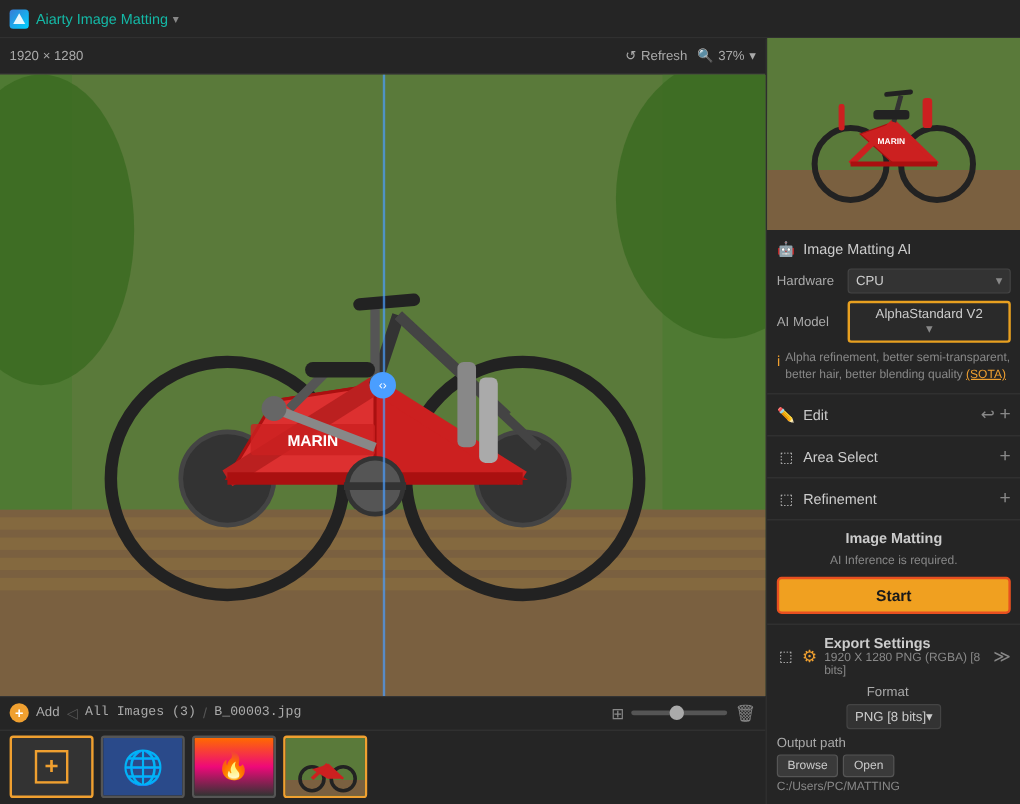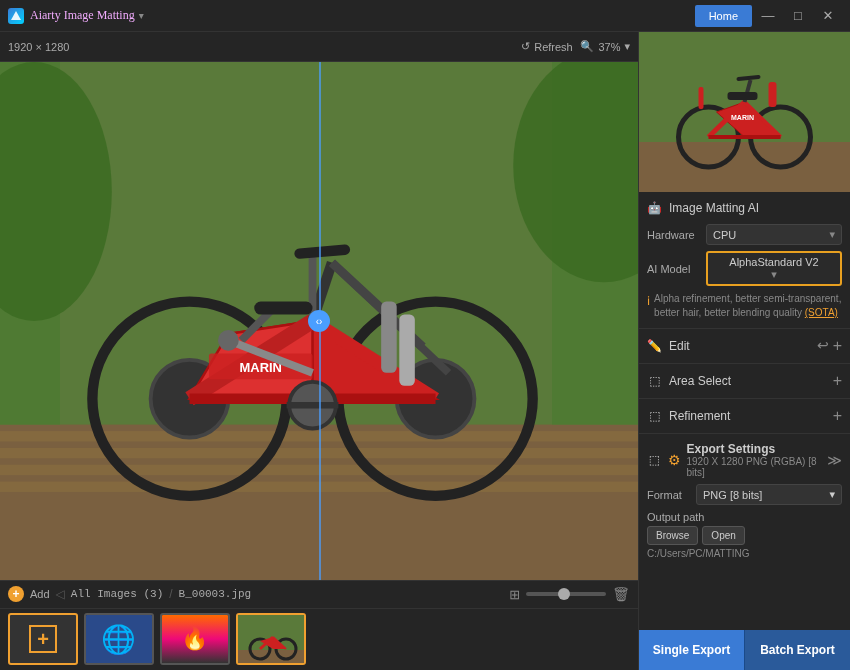--- a/index.html
+++ b/index.html
@@ -26,21 +26,21 @@
       border-bottom: 1px solid #333;
     }
     #title-bar .app-icon {
       width: 16px; height: 16px;
       background: linear-gradient(135deg, #3a7bd5, #00d2ff);
       border-radius: 3px;
       margin-right: 6px;
       display: flex; align-items: center; justify-content: center;
       font-size: 9px; color: white; font-weight: bold;
     }
-    #title-bar .app-title { color: #f0abfc; font-size: 12px; margin-right: 4px; font-family: Liberation Serif, serif; }
+    #title-bar .app-title { color: #14b8a6; font-size: 12px; margin-right: 4px; }
     #title-bar .dropdown-arrow { color: #888; font-size: 10px; }
     #title-bar .win-controls { margin-left: auto; display: flex; gap: 2px; }
     #title-bar .win-controls .home-btn {
       background: #3a7bd5; color: white; border: none;
       padding: 3px 14px; font-size: 11px; cursor: pointer; border-radius: 2px;
     }
     #title-bar .win-controls .ctrl-btn {
       background: none; border: none; color: #aaa;
       width: 28px; height: 22px; display: flex; align-items: center; justify-content: center;
       cursor: pointer; font-size: 13px;
@@ -388,20 +388,21 @@
     .export-gear { color: #f0a030; font-size: 14px; }
     .export-title { color: #ccc; font-size: 12px; font-weight: bold; }
     .export-info { color: #888; font-size: 10px; }
     .expand-icon { color: #888; font-size: 14px; cursor: pointer; }
 
     .export-field-row {
       display: flex;
       align-items: center;
       margin-bottom: 6px;
       gap: 4px;
+      flex-direction: column;
     }
     .export-label { color: #aaa; font-size: 11px; min-width: 45px; }
     .export-select {
       flex: 1;
       background: #333;
       border: 1px solid #444;
       color: #ccc;
       padding: 3px 6px;
       border-radius: 3px;
       font-size: 11px;
@@ -483,26 +484,20 @@
 <body>
 
 <div id="title-bar">
   <div class="app-icon">
     <svg width="12" height="12" viewBox="0 0 12 12">
       <polygon points="6,1 11,10 1,10" fill="white" opacity="0.9"></polygon>
     </svg>
   </div>
   <span class="app-title">Aiarty Image Matting</span>
   <span class="dropdown-arrow">▾</span>
-  <div class="win-controls">
-    <button class="home-btn">Home</button>
-    <button class="ctrl-btn">—</button>
-    <button class="ctrl-btn">□</button>
-    <button class="ctrl-btn close">✕</button>
-  </div>
 </div>
 
 <div id="main-content">
 
   <div id="canvas-area">
 
     <div id="canvas-toolbar">
       <span class="img-size">1920 × 1280</span>
       <div class="right-controls">
         <div class="refresh-btn">
@@ -698,20 +693,25 @@
     </div>
 
     <div class="collapsible-section">
       <div class="collapsible-header">
         <span class="section-icon">⬚</span>
         <span class="collapsible-title">Refinement</span>
         <span class="plus-icon">+</span>
       </div>
     </div>
 
+    <div id="matting-section">
+      <div class="matting-title">Image Matting</div>
+      <div class="inference-notice">AI Inference is required.</div>
+      <button class="start-btn">Start</button>
+    </div>
 
     <div id="export-section">
       <div class="export-header">
         <div class="export-title-row">
           <span class="section-icon">⬚</span>
           <span class="export-gear">⚙</span>
           <div>
             <div class="export-title">Export Settings</div>
             <div class="export-info">1920 X 1280  PNG (RGBA) [8 bits]</div>
           </div>

